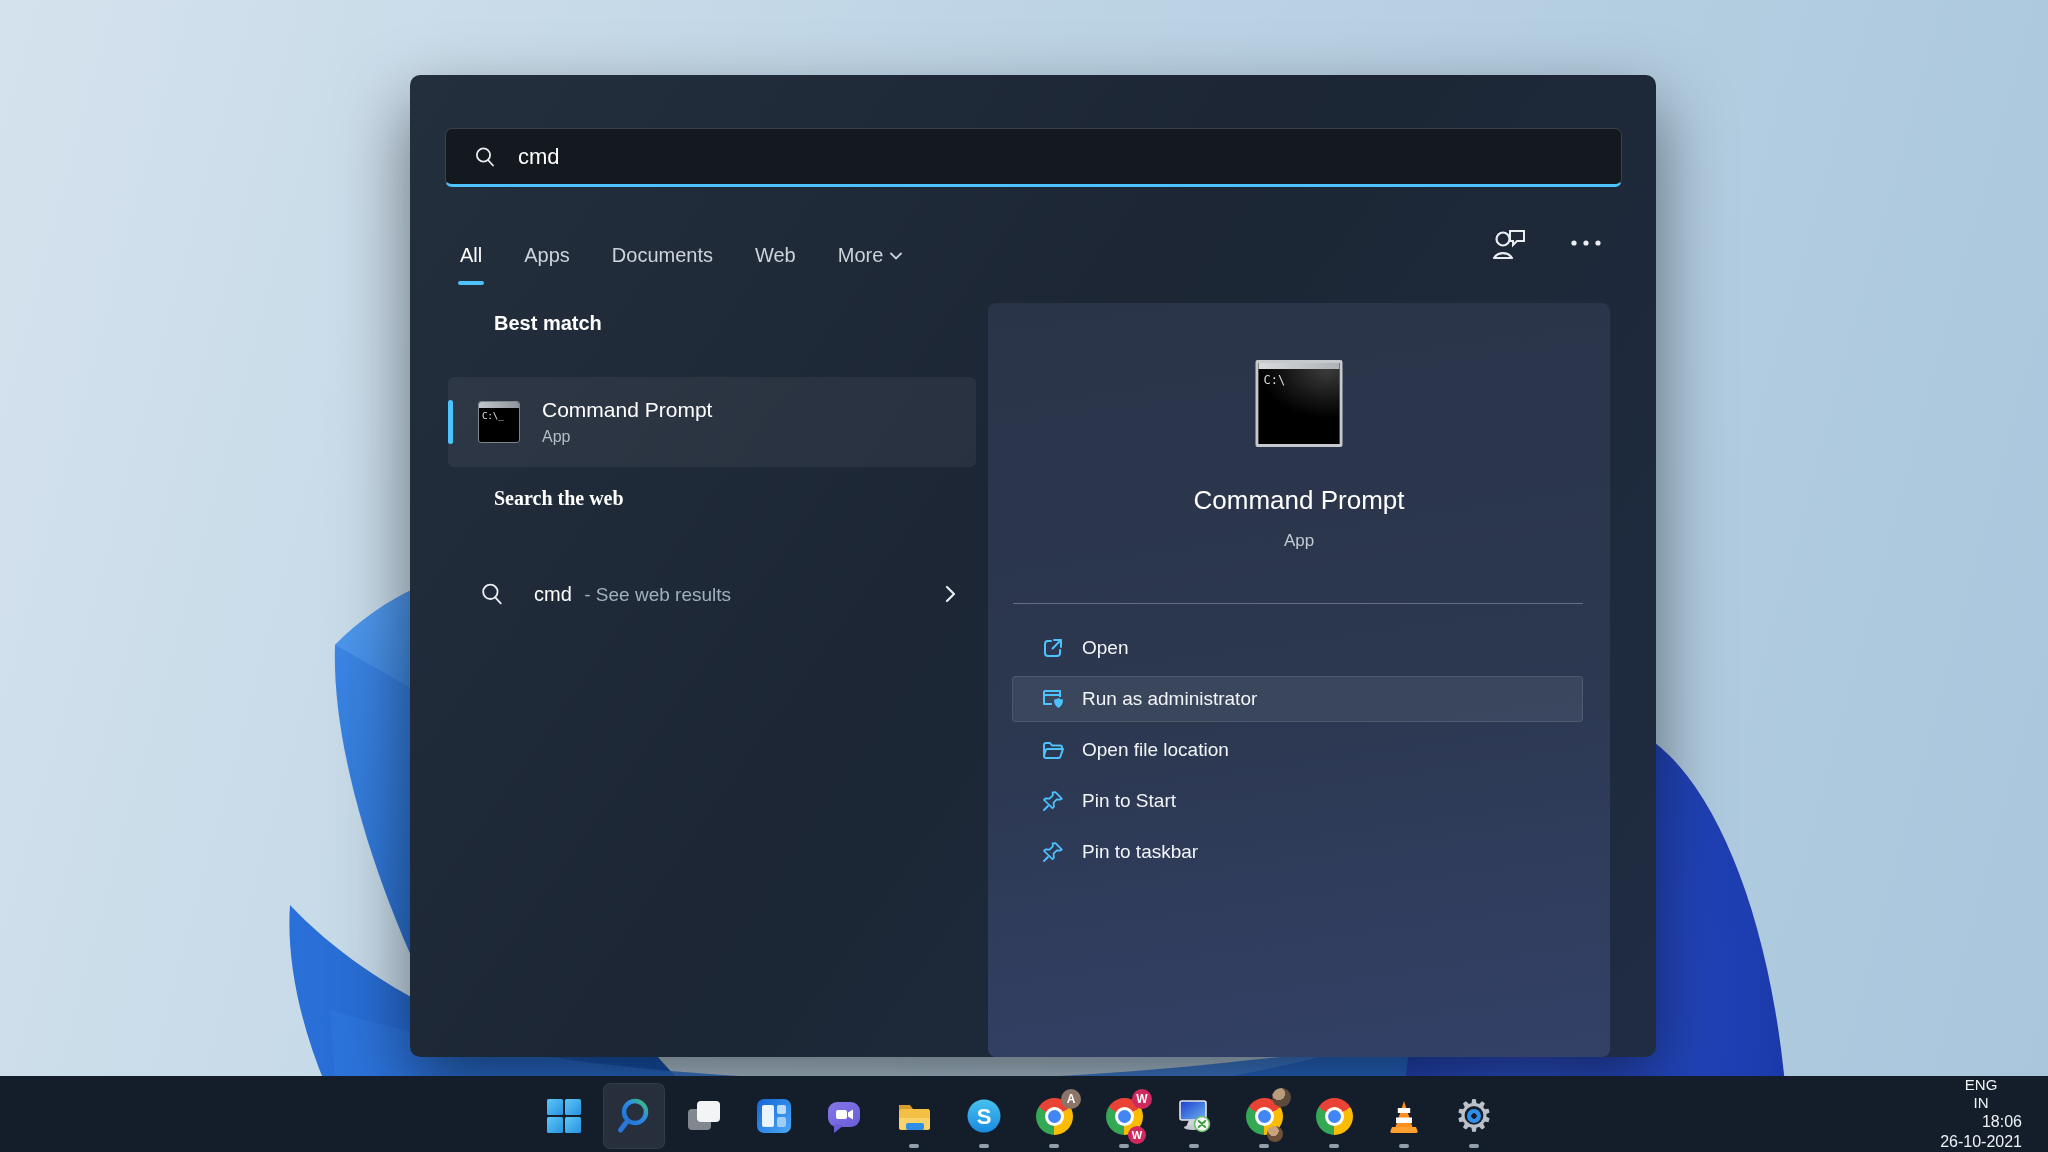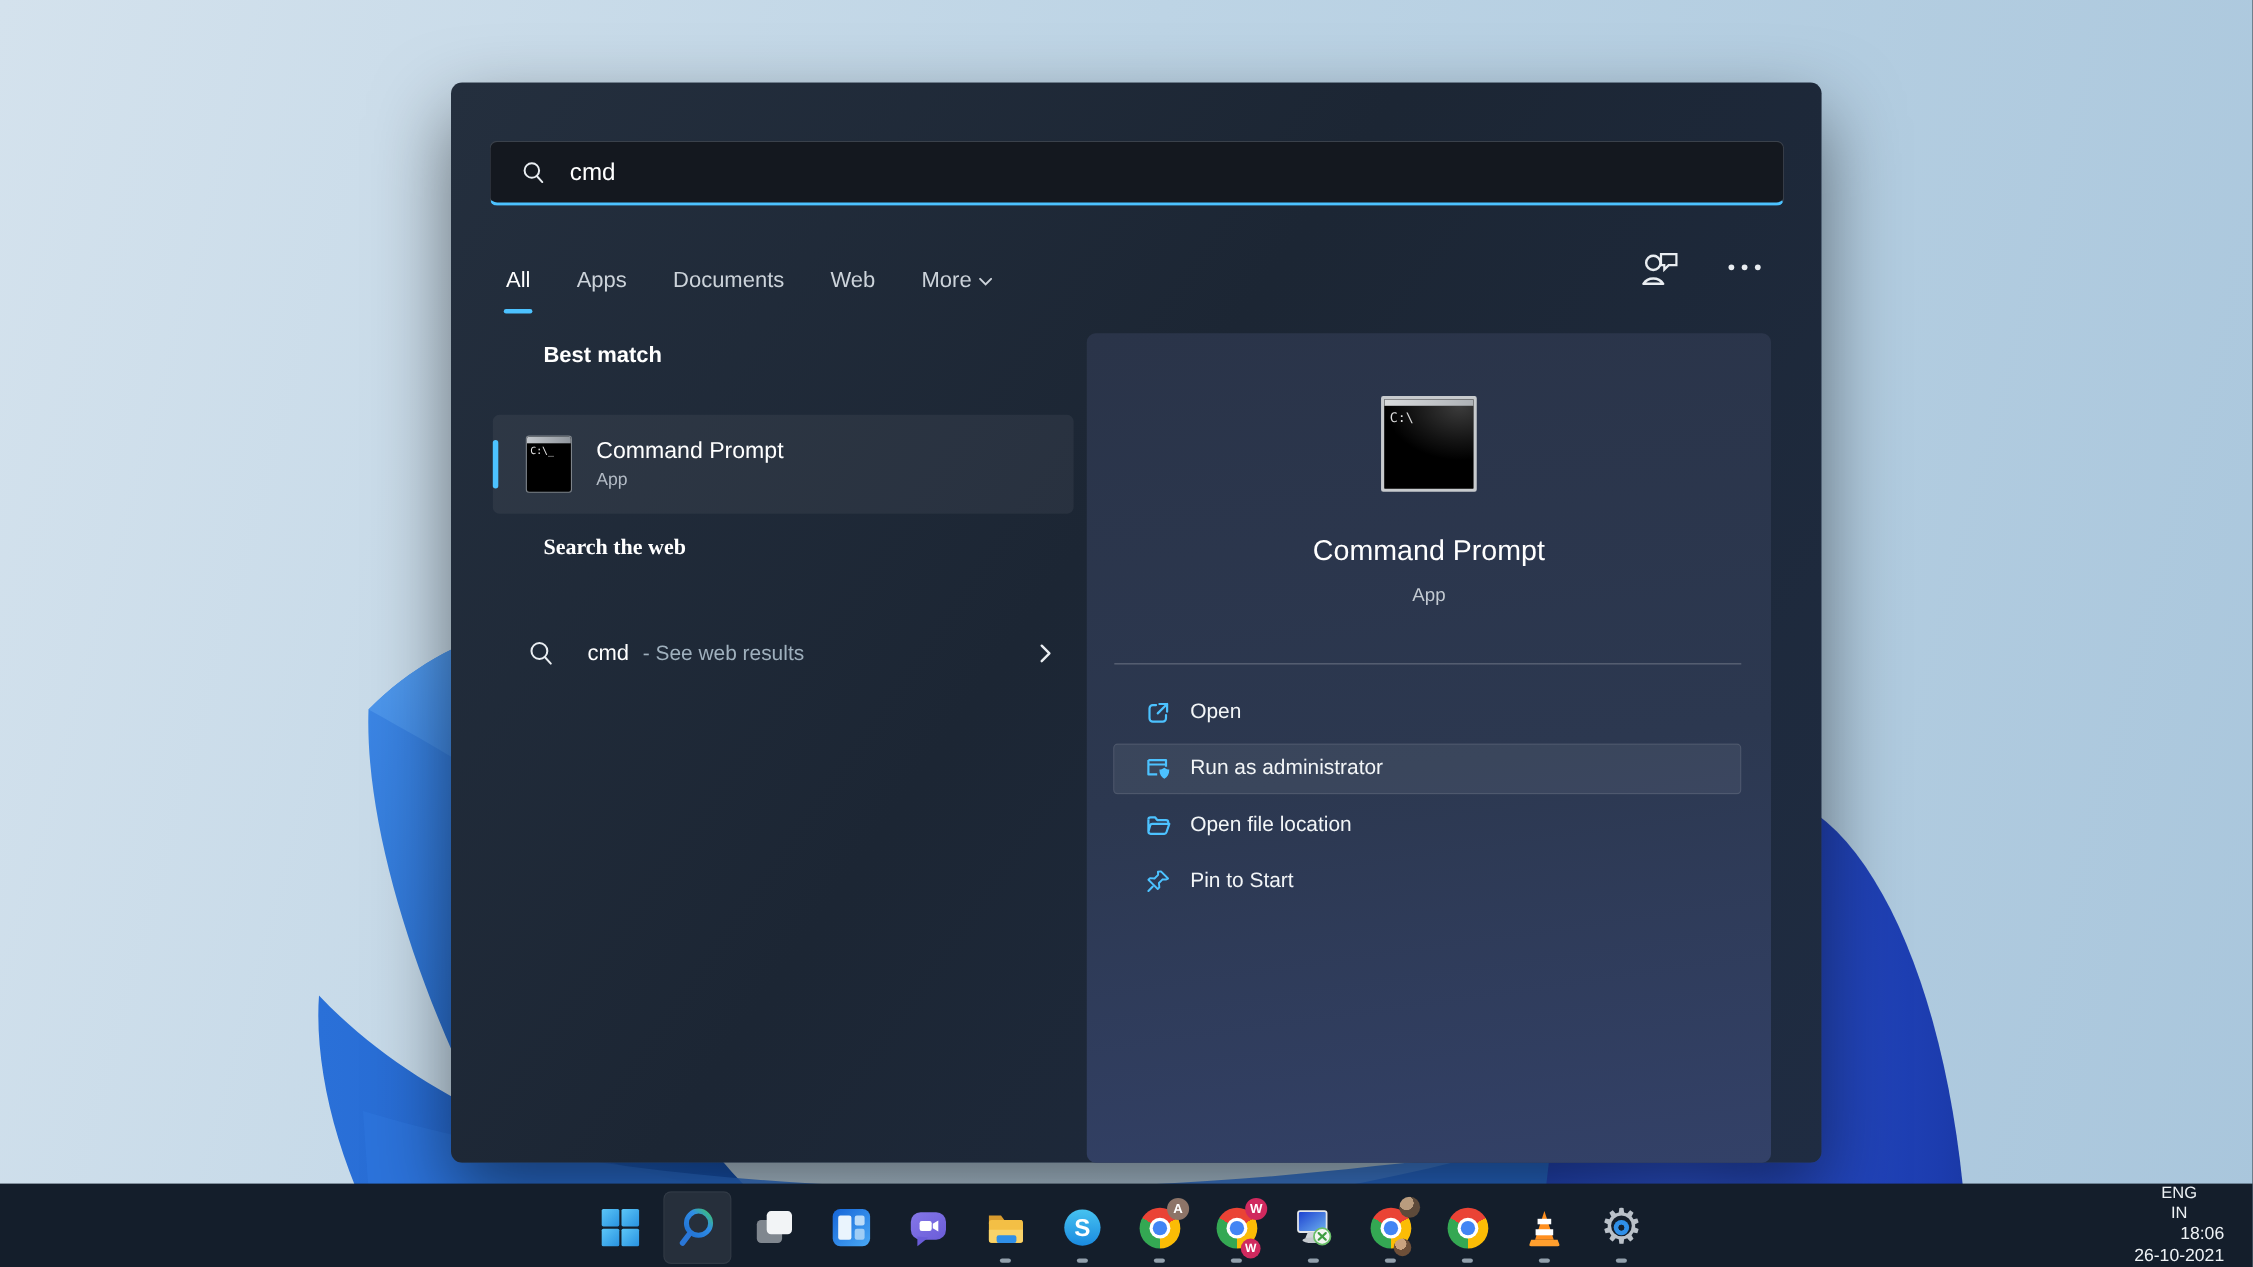--- a/index.html
+++ b/index.html
@@ -31,21 +31,21 @@
   .h-web  { top:412px;font-family:Liberation Serif, serif; }
 
   .best-item { position:absolute; left:38px; top:302px; width:528px; height:90px;
                background:rgba(255,255,255,0.055); border-radius:6px;
                display:flex; align-items:center; padding-left:30px; gap:22px; }
   .accent-bar { position:absolute; left:0; top:23px; width:4.5px; height:44px; border-radius:3px; background:#4CC2FF; }
   .bi-title { color:#fff; font-size:21px; margin-bottom:6px; }
   .bi-sub { color:#b4bcc6; font-size:16px; }
 
   
-  .cmdicon-s { width:42px; height:52px; border:1px solid #7e848b; border-radius:3px; background:#000; overflow:hidden; flex:none; }
+  .cmdicon-s { width:42px; height:42px; border:1px solid #7e848b; border-radius:3px; background:#000; overflow:hidden; flex:none; }
   .cmdicon-s .bar { height:6px; background:linear-gradient(90deg,#c3c7cc,#8f959c); }
   .cmdicon-s .txt { color:#e8e8e8; font-family:"DejaVu Sans Mono", monospace; font-size:9px; padding:3px 0 0 3px; }
 
   .web-item { position:absolute; left:38px; top:488px; width:528px; height:62px; border-radius:6px;
               display:flex; align-items:center; padding:0 20px 0 32px; gap:30px; }
   .web-item .wq { color:#fff; font-size:20px; }
   .web-item .ws { color:#9fb0bd; font-size:19px; margin-left:8px; }
   .web-item .grow { flex:1; }
 
   
@@ -244,20 +244,27 @@
           </svg>
           <span class="lbl">Open file location</span>
         </div>
         <div class="act">
           <svg class="aicon" viewBox="0 0 24 24">
             <path d="M13.5,3.5 l7,7 l-2.2,1 l-3.2,-0.2 l-3.6,3.6 l0.4,4.4 l-1.6,1.6 l-4.6,-4.6 l-4.6,-4.6 l1.6,-1.6 l4.4,0.4 l3.6,-3.6 l-0.2,-3.2 Z" transform="translate(2,0) scale(0.92)" fill="none" stroke="#4CC2FF" stroke-width="1.9" stroke-linejoin="round"></path>
             <line x1="7" y1="17" x2="3" y2="21" stroke="#4CC2FF" stroke-width="1.9" stroke-linecap="round"></line>
           </svg>
           <span class="lbl">Pin to Start</span>
         </div>
+        <div class="act">
+          <svg class="aicon" viewBox="0 0 24 24">
+            <path d="M13.5,3.5 l7,7 l-2.2,1 l-3.2,-0.2 l-3.6,3.6 l0.4,4.4 l-1.6,1.6 l-4.6,-4.6 l-4.6,-4.6 l1.6,-1.6 l4.4,0.4 l3.6,-3.6 l-0.2,-3.2 Z" transform="translate(2,0) scale(0.92)" fill="none" stroke="#4CC2FF" stroke-width="1.9" stroke-linejoin="round"></path>
+            <line x1="7" y1="17" x2="3" y2="21" stroke="#4CC2FF" stroke-width="1.9" stroke-linecap="round"></line>
+          </svg>
+          <span class="lbl">Pin to taskbar</span>
+        </div>
       </div>
     </div>
   </div>
 
   <div class="taskbar">
     <div class="tb-apps">
 
       <div class="slot">
         <svg class="appicon" viewBox="0 0 40 40">
           <defs>

